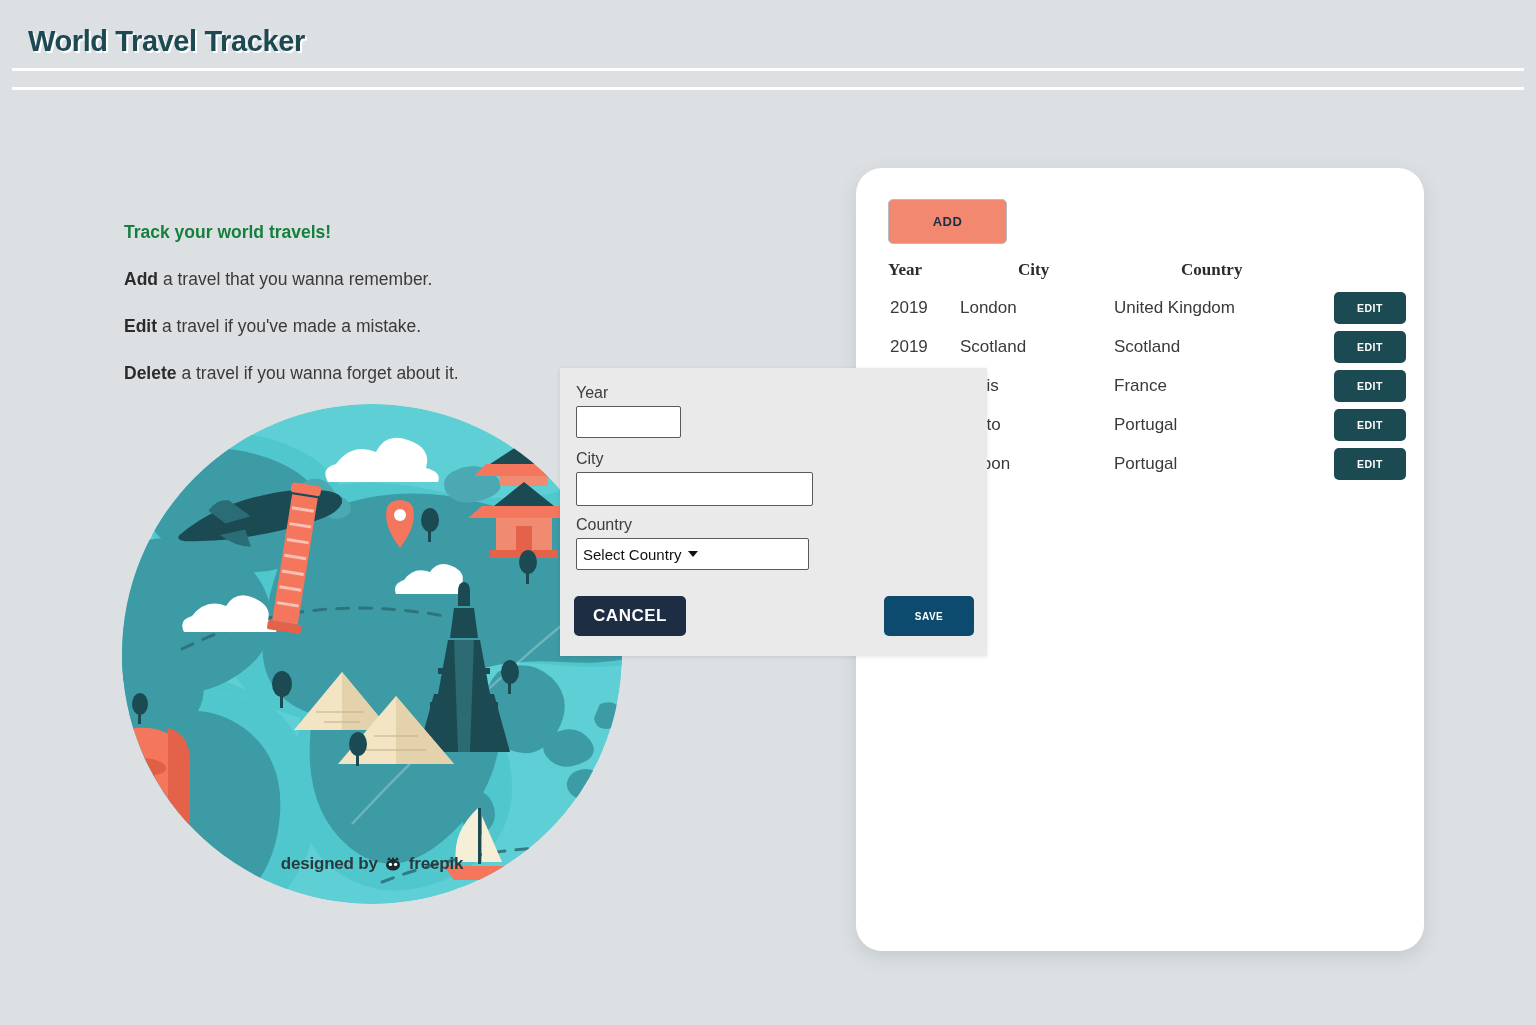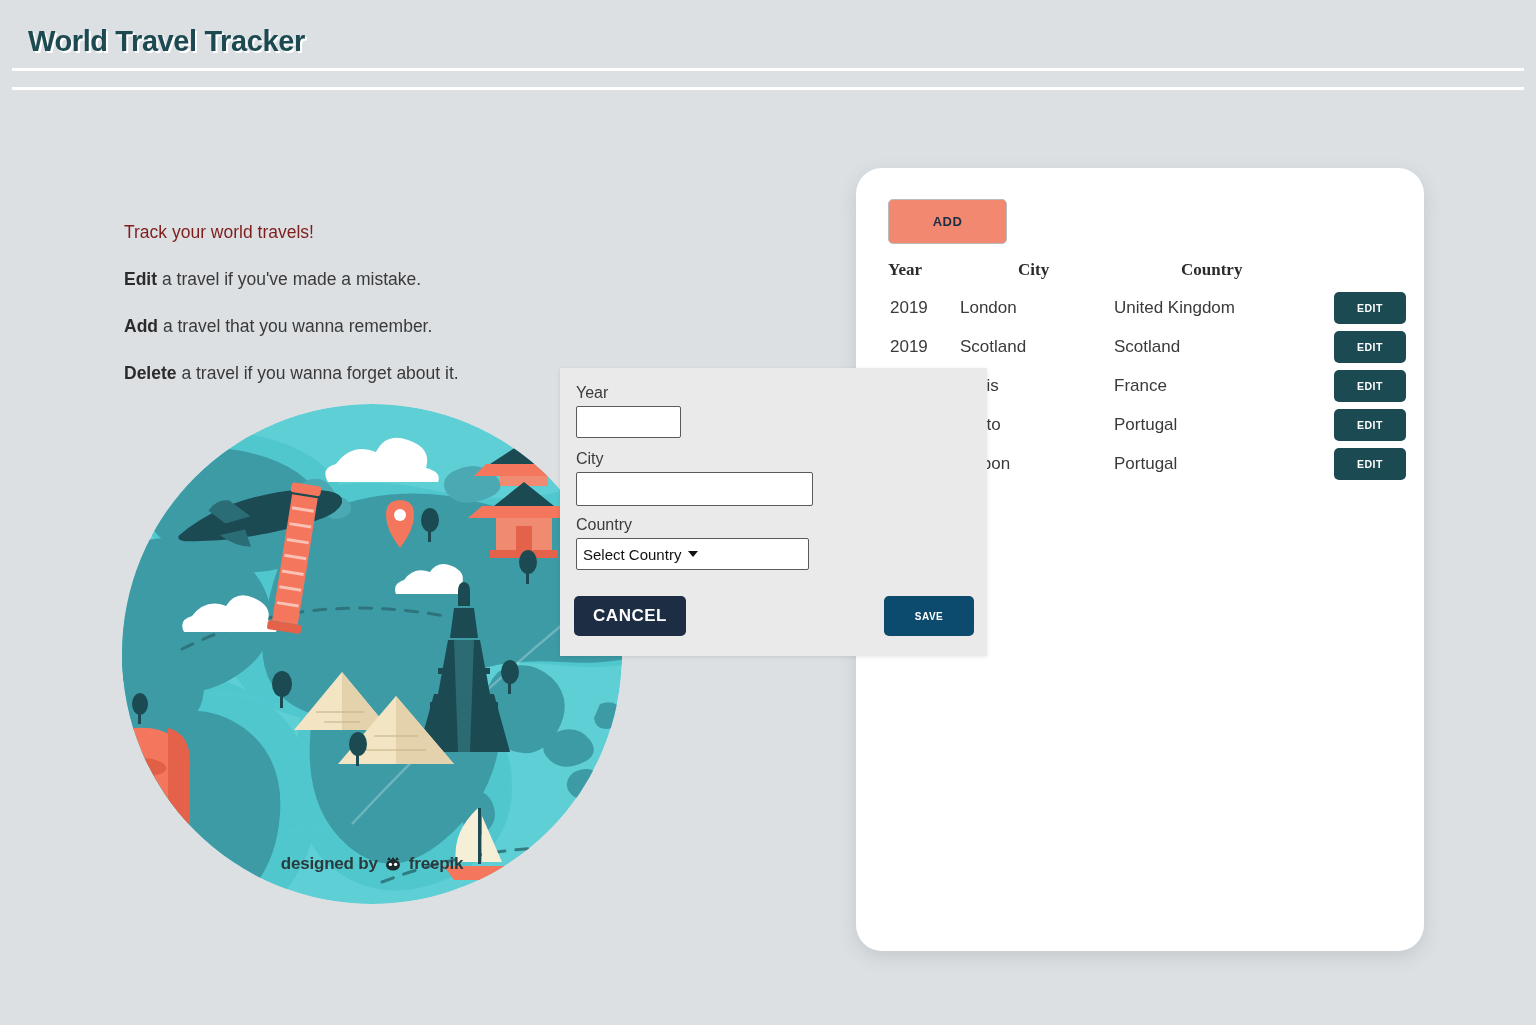--- a/index.html
+++ b/index.html
@@ -22,21 +22,21 @@
     text-shadow: 2px 2px 0 #ffffff;
     margin: 0;
   }
   .rule { position: absolute; left: 12px; width: 1512px; height: 3px; background: #ffffff; }
   .rule-1 { top: 68px; }
   .rule-2 { top: 87px; }
 
   
   .intro { position: absolute; left: 124px; top: 222px; width: 520px; }
   .intro p { margin: 0 0 25px 0; font-size: 17.5px; color: #3a3a3a; line-height: 1.25; }
-  .intro p:first-child { font-weight: normal; color: #7f1d1d; }
+  .intro p:first-child { font-weight: bold; color: #15803d; }
   .intro b { font-weight: bold; color: #2b2b2b; }
 
   
   .globe-wrap { position: absolute; left: 122px; top: 404px; width: 500px; height: 500px; }
   .globe-svg { display: block; width: 500px; height: 500px; }
   .freepik {
     position: absolute; left: 0; right: 0; bottom: 28px;
     text-align: center; font-size: 17px; font-weight: bold; color: #2b3a3c;
     letter-spacing: -0.2px;
   }
@@ -140,24 +140,24 @@
 
   <div class="header">
     <h1 class="app-title">World Travel Tracker</h1>
     <div class="rule rule-1"></div>
     <div class="rule rule-2"></div>
   </div>
 
   <div class="intro">
     <p>Track your world travels!</p>
     <p>
-      <b>Edit</b><span> a travel if you've made a mistake.</span>
+      <b>Add</b><span> a travel that you wanna remember.</span>
     </p>
     <p>
-      <b>Add</b><span> a travel that you wanna remember.</span>
+      <b>Edit</b><span> a travel if you've made a mistake.</span>
     </p>
     <p>
       <b>Delete</b><span> a travel if you wanna forget about it.</span>
     </p>
   </div>
 
   <div class="globe-wrap">
     <svg class="globe-svg" viewBox="0 0 500 500">
       <defs>
         <clipPath id="globeClip">

